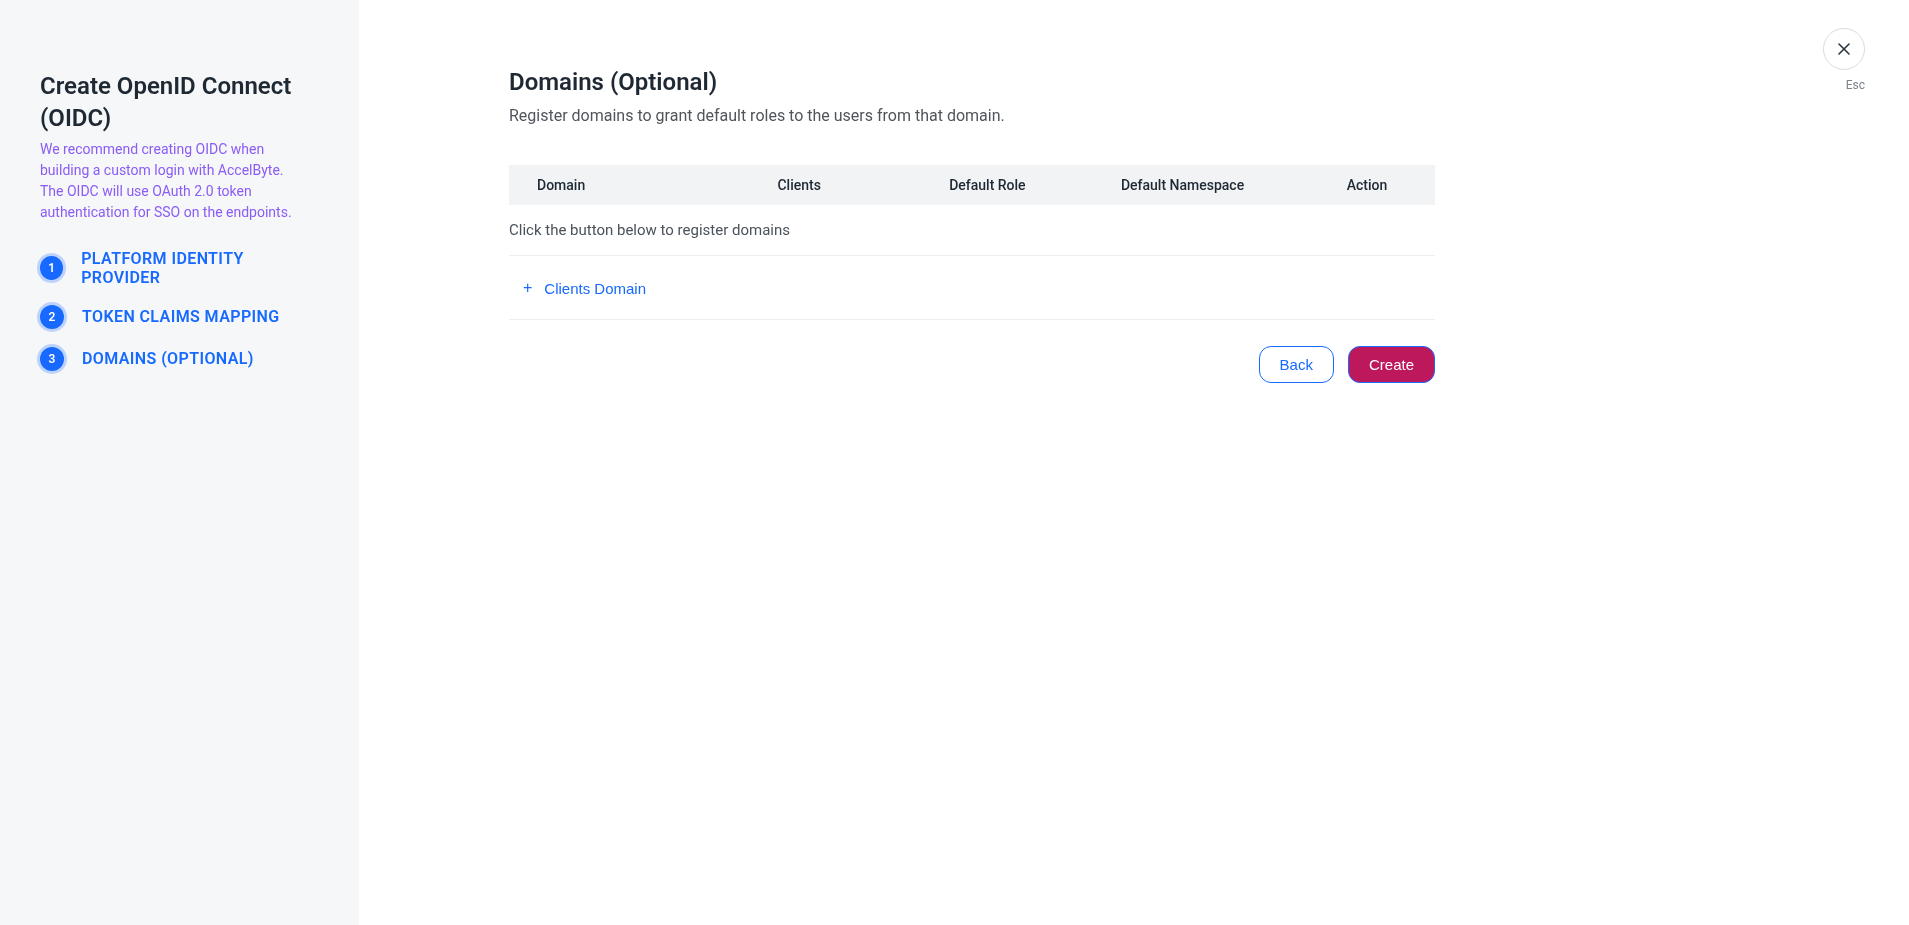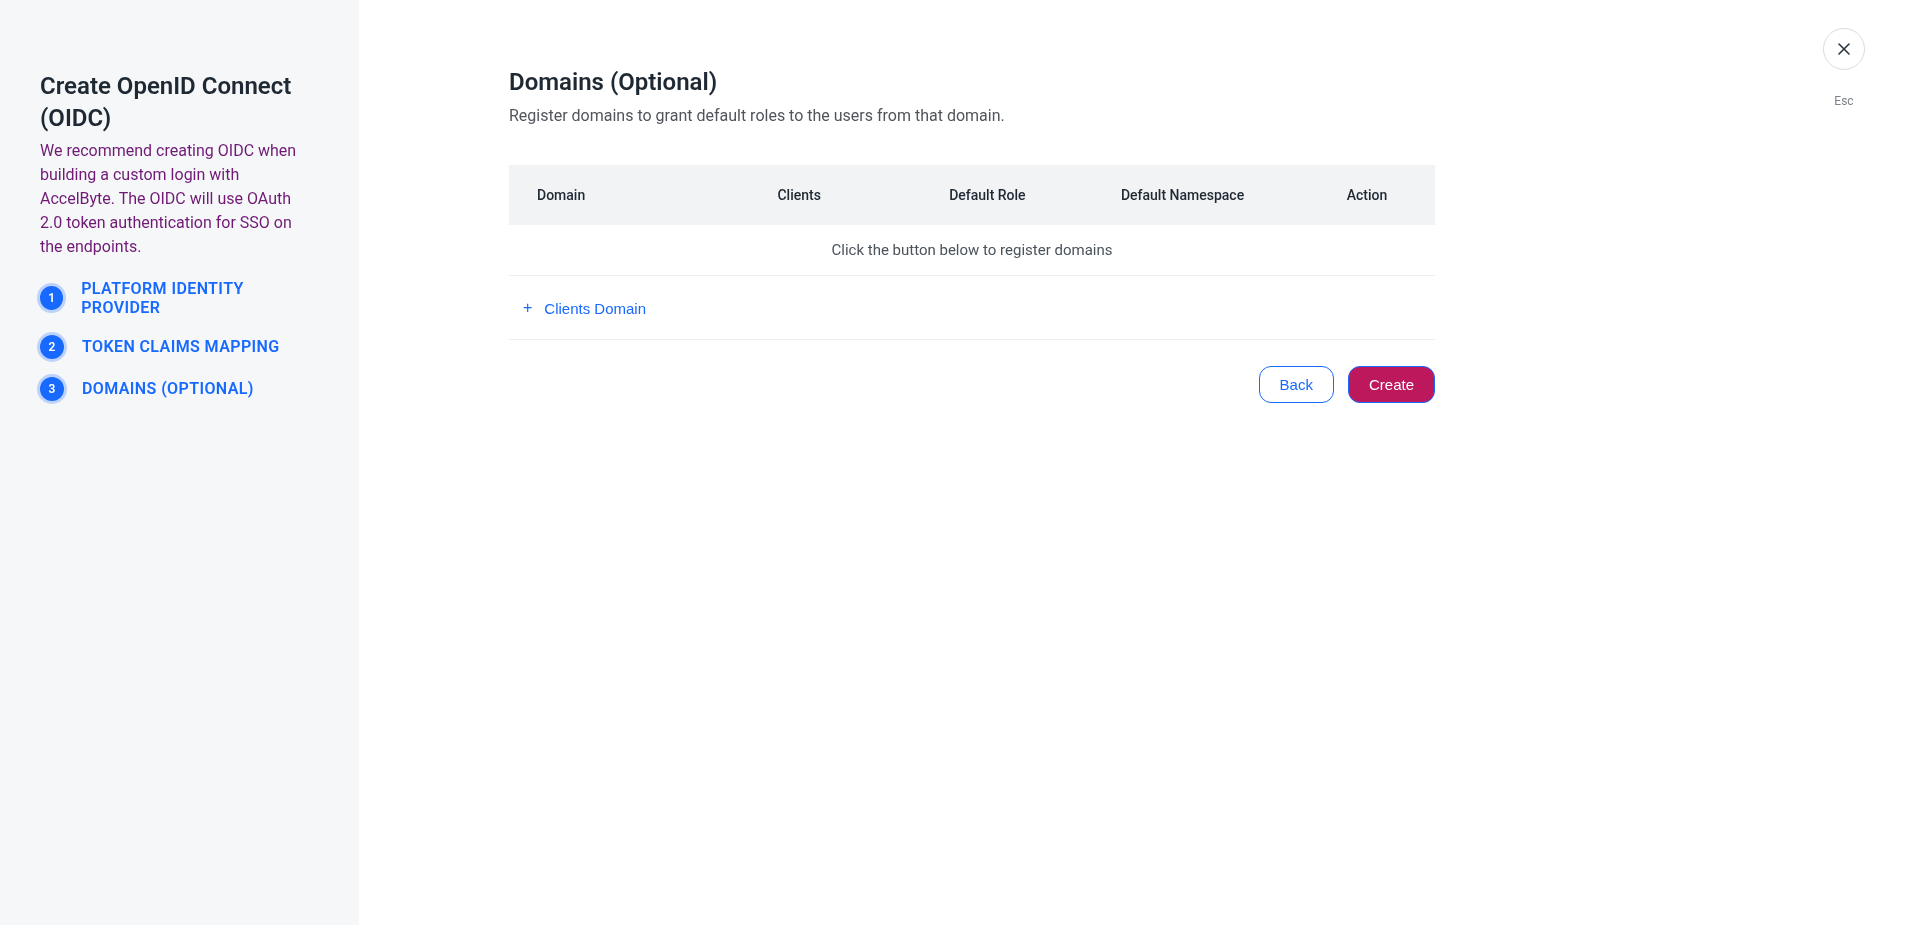--- a/index.html
+++ b/index.html
@@ -3,46 +3,46 @@
   <meta charset="utf-8">
   <style>
     * { box-sizing: border-box; margin: 0; padding: 0; }
     body { font-family: -apple-system, BlinkMacSystemFont, "Segoe UI", Roboto, Helvetica, Arial, sans-serif; background: #fff; color: #1f2933; }
 
     .page { display: flex; min-height: 100vh; }
 
     
     .sidebar { width: 359px; background: #f5f7f9; padding: 70px 40px 40px 40px; }
     .sidebar-title { font-size: 24px; font-weight: 600; line-height: 1.35; color: #1f2933; margin-bottom: 4px; }
-    .sidebar-desc { font-size: 16px; line-height: 1.5; color: #701a75; margin-bottom: 20px; max-width: 270px; }
+    .sidebar-desc { font-size: 14px; line-height: 1.5; color: #8b5cf6; margin-bottom: 26px; max-width: 270px; }
     .steps { display: flex; flex-direction: column; gap: 18px; }
     .step { display: flex; align-items: center; gap: 18px; cursor: pointer; }
     .step-badge { width: 24px; height: 24px; border-radius: 50%; background: #1769ff; color: #fff; font-size: 12px; font-weight: 600; display: flex; align-items: center; justify-content: center; box-shadow: 0 0 0 3px rgba(23,105,255,0.25); }
     .step-label { font-size: 16px; font-weight: 600; letter-spacing: 0.4px; color: #1769ff; text-transform: uppercase; }
 
     
     .main { flex: 1; position: relative; padding: 68px 120px 40px 150px; }
 
     
-    .close-area { position: absolute; top: 28px; right: 44px; display: flex; flex-direction: column; align-items: center; gap: 24px; }
+    .close-area { position: absolute; top: 28px; right: 44px; display: flex; flex-direction: column; align-items: flex-end; gap: 8px; }
     .close-btn { width: 42px; height: 42px; border-radius: 50%; border: 1px solid #d7dde3; background: #fff; display: flex; align-items: center; justify-content: center; cursor: pointer; color: #2e3742; }
     .close-label { font-size: 12px; color: #7b828a; }
 
     .section-title { font-size: 24px; font-weight: 600; margin-bottom: 10px; }
     .section-desc { font-size: 16px; color: #50555c; margin-bottom: 40px; }
 
     
     .table { width: 926px; }
-    .thead { display: flex; background: #f1f3f5; padding: 22px 28px; font-size: 14px; color: #1f2933; font-weight: 500; }
+    .thead { display: flex; background: #f1f3f5; padding: 12px 28px; font-size: 14px; color: #1f2933; font-weight: 500; }
     .col-domain { flex: 1.4; }
     .col-clients { flex: 1; }
     .col-role { flex: 1; }
     .col-ns { flex: 1.2; }
     .col-action { width: 80px; text-align: center; }
-    .empty-row { padding: 16px 0; text-align: center; font-size: 15px; color: #4a525b; border-bottom: 1px solid #eceff2; }
+    .empty-row { padding: 16px 0; text-align: left; font-size: 15px; color: #4a525b; border-bottom: 1px solid #eceff2; }
     .register-row { padding: 22px 14px; border-bottom: 1px solid #eceff2; }
     .register-btn { display: inline-flex; align-items: center; gap: 12px; background: transparent; border: none; color: #1769ff; font-size: 15px; cursor: pointer; }
     .plus { font-size: 16px; line-height: 1; }
 
     
     .footer { width: 926px; display: flex; justify-content: flex-end; gap: 14px; margin-top: 26px; }
     .btn { padding: 9px 20px; border-radius: 12px; font-size: 15px; cursor: pointer; }
     .btn-outline { background: #fff; border: 1px solid #1769ff; color: #1769ff; }
     .btn-primary { background: #be185d; border: 1px solid #1769ff; color: #fff; }
   </style>

